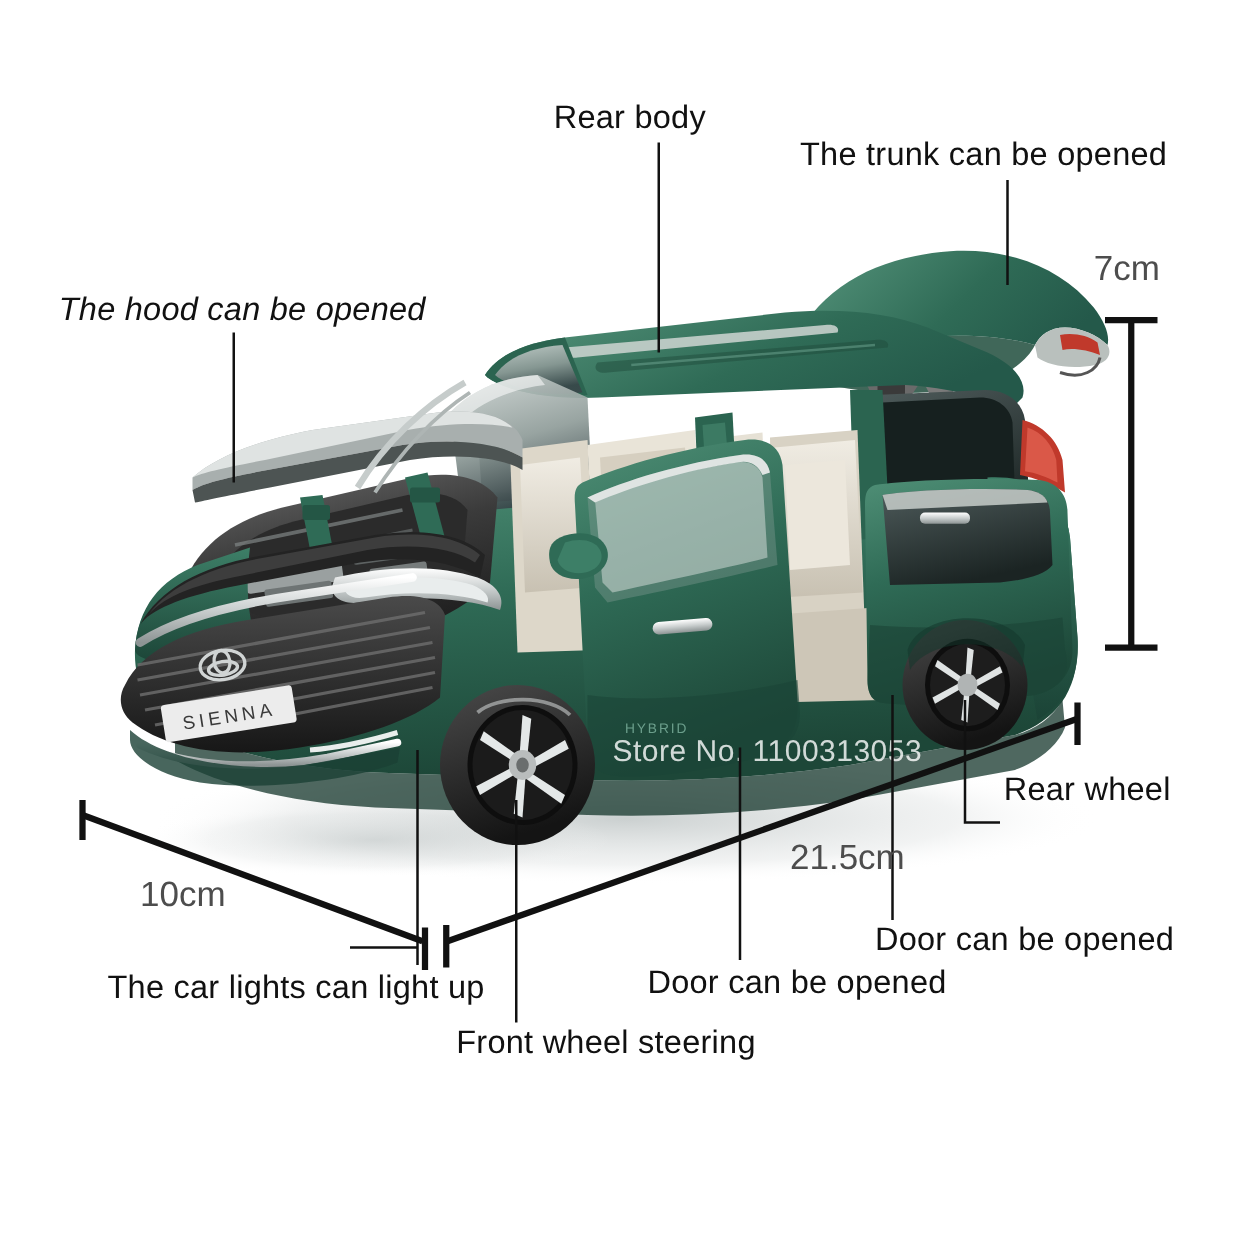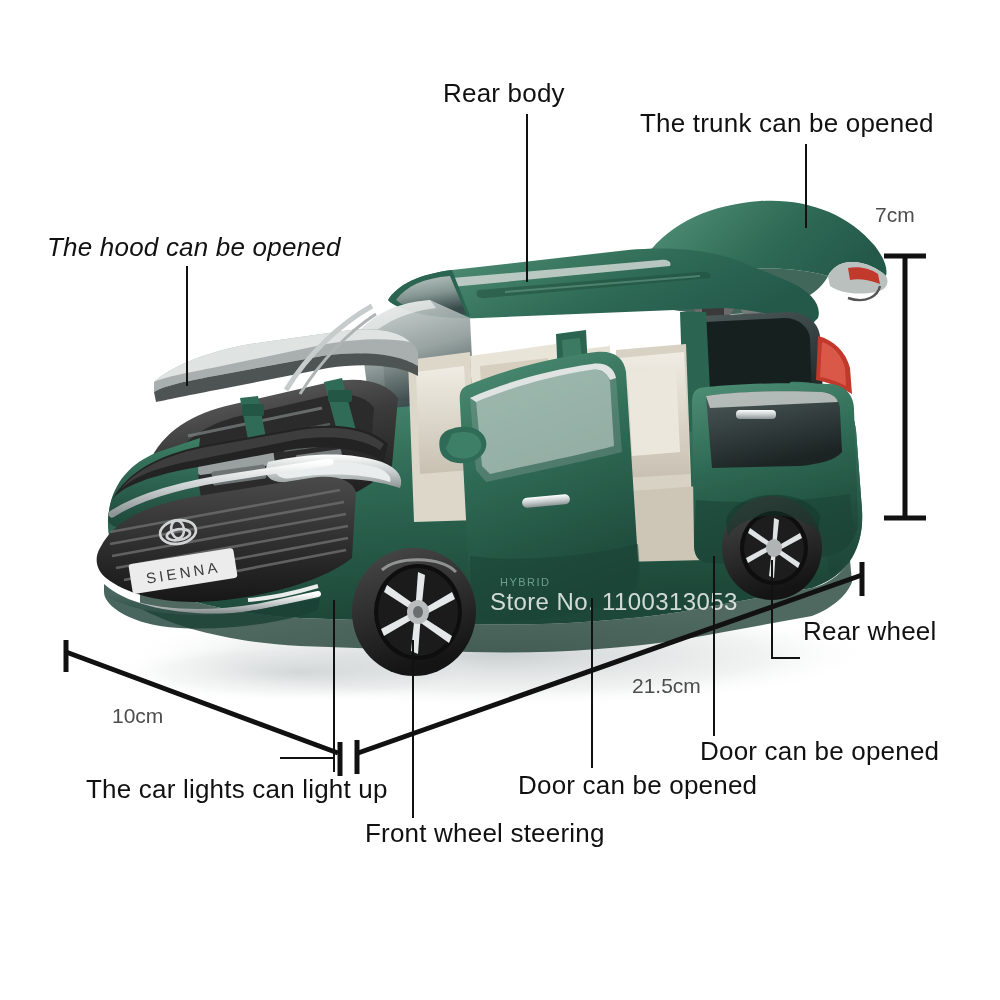--- a/index.html
+++ b/index.html
@@ -19,21 +19,21 @@
     color:#111111;
     font-size:26px;
     line-height:30px;
     white-space:nowrap;
     font-weight:400;
     letter-spacing:.2px;
   }
   .dim{
     position:absolute;
     color:#4d4d4d;
-    font-size:21px;
+    font-size:28px;
     line-height:30px;
     white-space:nowrap;
   }
   .watermark{
     position:absolute;
     color:rgba(255,255,255,.80);
     font-size:24px;
     white-space:nowrap;
     letter-spacing:.4px;
     pointer-events:none;

